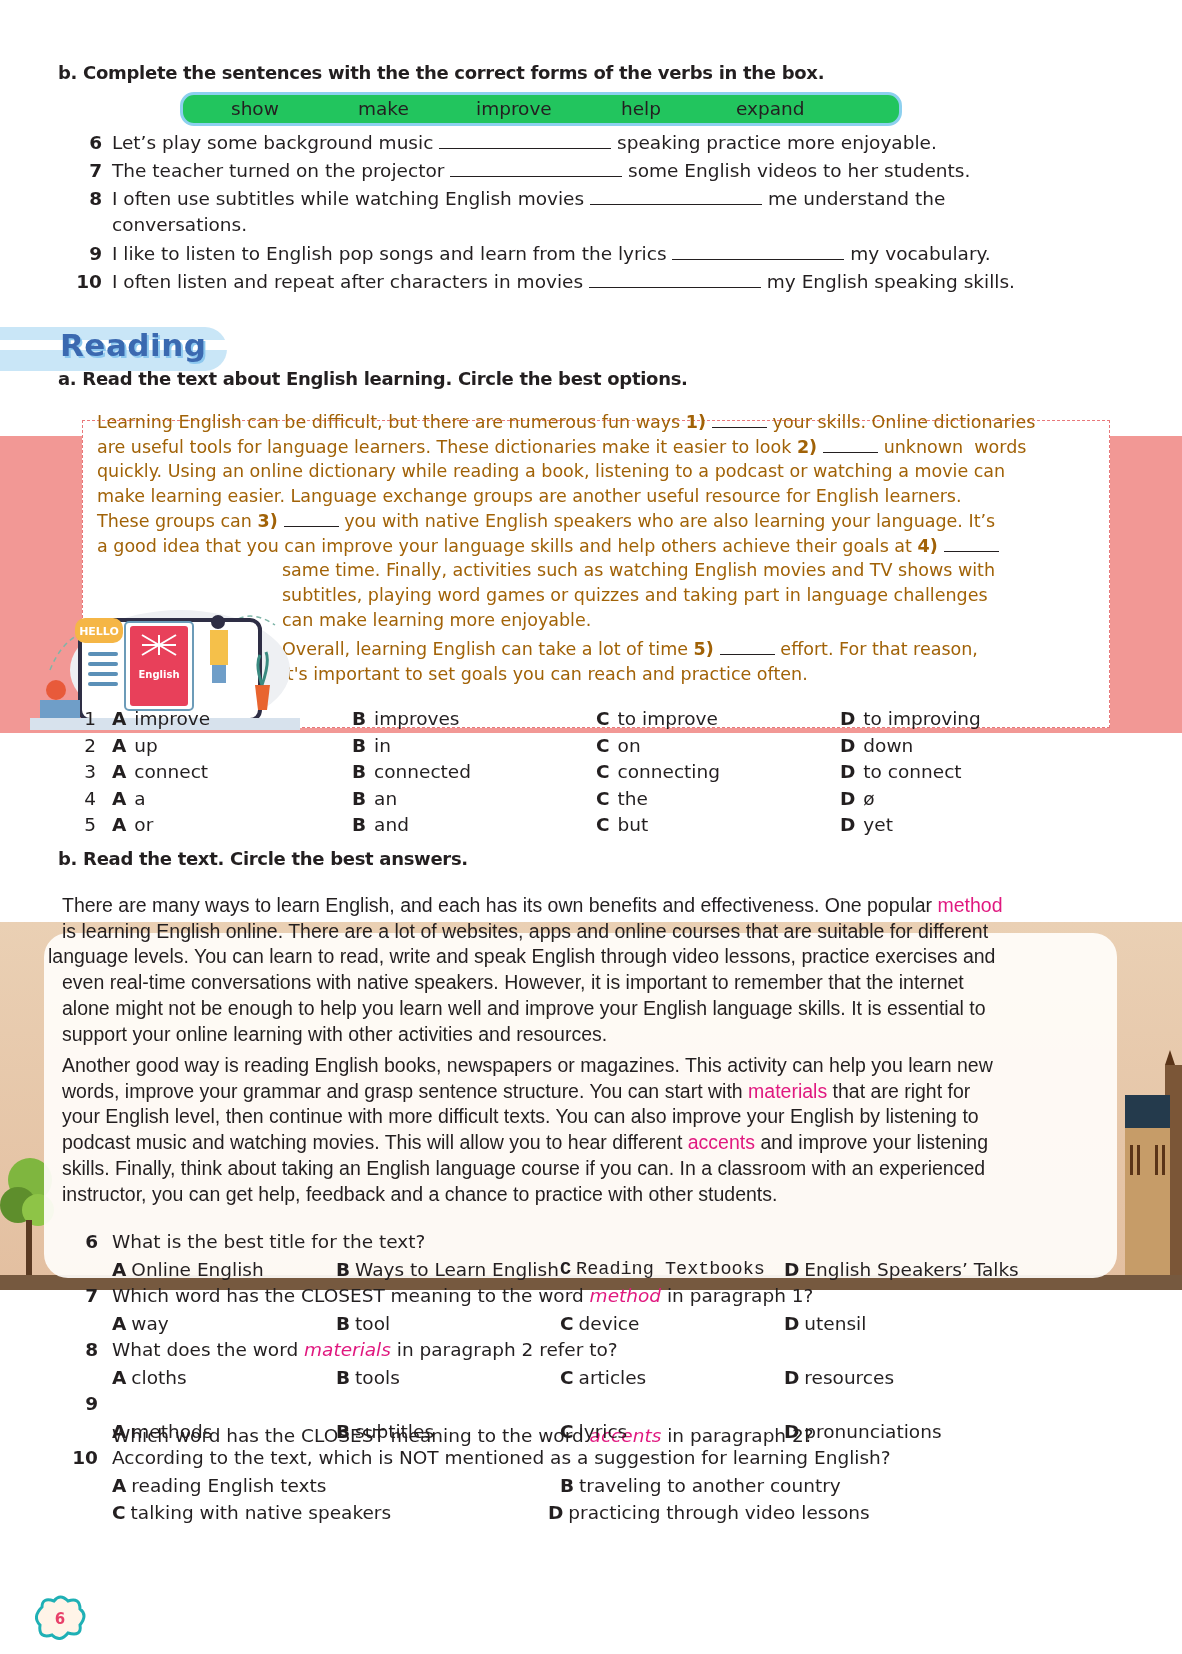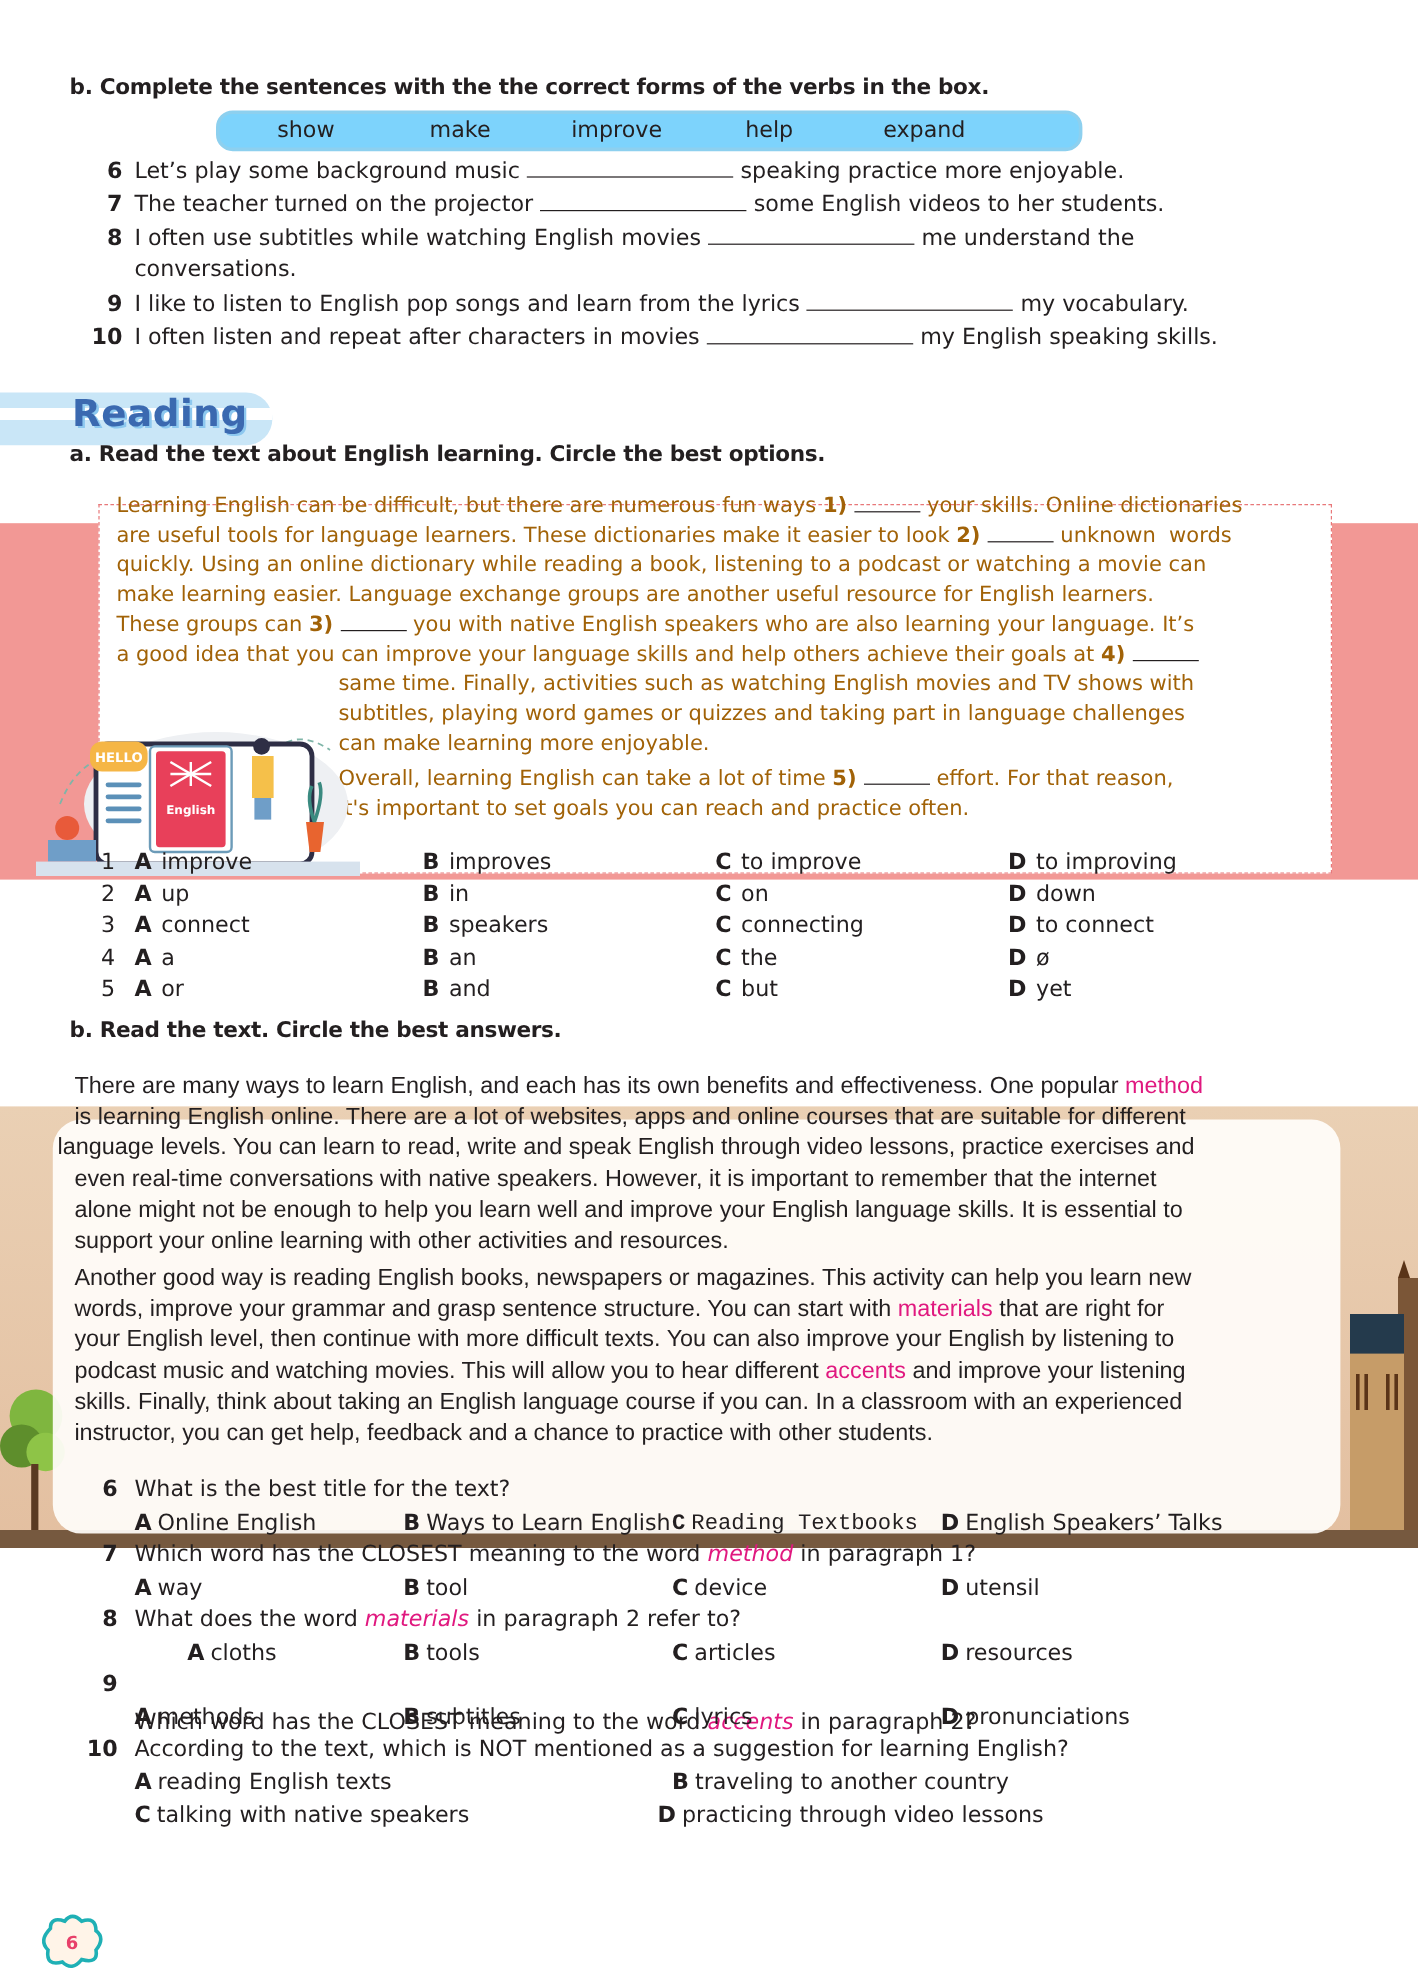--- a/index.html
+++ b/index.html
@@ -3,21 +3,21 @@
 <meta charset="utf-8">
 <style>
   * { box-sizing: border-box; margin: 0; padding: 0; }
   body { width: 1182px; height: 1654px; background: #ffffff; position: relative; overflow: hidden;
          font-family: "DejaVu Sans", sans-serif; color: #231f20; }
   .abs { position: absolute; }
   .instr { font-family: "DejaVu Sans", sans-serif; font-weight: bold; font-size: 18px; letter-spacing: -0.3px; color: #231f20; }
   .blank { display: inline-block; border-bottom: 1.3px solid #231f20; height: 14px; vertical-align: baseline; }
   
   .wordbox { left: 180px; top: 92px; width: 722px; height: 34px; border: 3px solid #8dd0ef; border-radius: 14px;
-             background: #7dd3fc; display: flex; align-items: center; }
+             background: #22c55e; display: flex; align-items: center; }
   .wordbox span { position: absolute; font-size: 18.5px; color: #231f20; top: 3px; }
   .num { position: absolute; font-size: 18.5px; font-weight: bold; color: #231f20; text-align: right; width: 26px; }
   .line { position: absolute; font-size: 18.5px; white-space: nowrap; }
   
   .banner-stripe { left: 0; top: 327px; width: 227px; height: 44px; border-radius: 0 22px 22px 0; background: #c9e6f7; }
   .banner-stripe2 { left: 0; top: 340px; width: 227px; height: 10px; background: #ffffff; }
   .banner-title { left: 60px; top: 327px; font-family: "DejaVu Sans", sans-serif; font-weight: 900; font-size: 31px;
                   color: #3b69b0; text-shadow: 2px 2px 0 #8dc8ef; letter-spacing: 0.5px; }
   
   .pinkband { left: 0; top: 436px; width: 1182px; height: 297px; background: #f29895; }
@@ -152,21 +152,21 @@
     <div class="opt" style="left: 352px; top: 708px;"><b>B</b><span>improves</span></div>
     <div class="opt" style="left: 596px; top: 708px;"><b>C</b><span>to improve</span></div>
     <div class="opt" style="left: 840px; top: 708px;"><b>D</b><span>to improving</span></div>
     <div class="num" style="left: 70px; top: 734.5px; font-weight: normal;">2</div>
     <div class="opt" style="left: 112px; top: 734.5px;"><b>A</b><span>up</span></div>
     <div class="opt" style="left: 352px; top: 734.5px;"><b>B</b><span>in</span></div>
     <div class="opt" style="left: 596px; top: 734.5px;"><b>C</b><span>on</span></div>
     <div class="opt" style="left: 840px; top: 734.5px;"><b>D</b><span>down</span></div>
     <div class="num" style="left: 70px; top: 761px; font-weight: normal;">3</div>
     <div class="opt" style="left: 112px; top: 761px;"><b>A</b><span>connect</span></div>
-    <div class="opt" style="left: 352px; top: 761px;"><b>B</b><span>speakers</span></div>
+    <div class="opt" style="left: 352px; top: 761px;"><b>B</b><span>connected</span></div>
     <div class="opt" style="left: 596px; top: 761px;"><b>C</b><span>connecting</span></div>
     <div class="opt" style="left: 840px; top: 761px;"><b>D</b><span>to connect</span></div>
     <div class="num" style="left: 70px; top: 787.5px; font-weight: normal;">4</div>
     <div class="opt" style="left: 112px; top: 787.5px;"><b>A</b><span>a</span></div>
     <div class="opt" style="left: 352px; top: 787.5px;"><b>B</b><span>an</span></div>
     <div class="opt" style="left: 596px; top: 787.5px;"><b>C</b><span>the</span></div>
     <div class="opt" style="left: 840px; top: 787.5px;"><b>D</b><span>ø</span></div>
     <div class="num" style="left: 70px; top: 814px; font-weight: normal;">5</div>
     <div class="opt" style="left: 112px; top: 814px;"><b>A</b><span>or</span></div>
     <div class="opt" style="left: 352px; top: 814px;"><b>B</b><span>and</span></div>
@@ -219,21 +219,21 @@
     <div class="qo" style="left: 560px; top: 1258.5px; font-family: Liberation Mono, monospace;"><b>C</b><span>Reading Textbooks</span></div>
     <div class="qo" style="left: 784px; top: 1258.5px;"><b>D</b><span>English Speakers’ Talks</span></div>
     <div class="num" style="left: 72px; top: 1285px;">7</div>
     <div class="q" style="left: 112px; top: 1285px;"><span>Which word has the CLOSEST meaning to the word </span><i>method</i><span> in paragraph 1?</span></div>
     <div class="qo" style="left: 112px; top: 1312.5px;"><b>A</b><span>way</span></div>
     <div class="qo" style="left: 336px; top: 1312.5px;"><b>B</b><span>tool</span></div>
     <div class="qo" style="left: 560px; top: 1312.5px;"><b>C</b><span>device</span></div>
     <div class="qo" style="left: 784px; top: 1312.5px;"><b>D</b><span>utensil</span></div>
     <div class="num" style="left: 72px; top: 1339px;">8</div>
     <div class="q" style="left: 112px; top: 1339px;"><span>What does the word </span><i>materials</i><span> in paragraph 2 refer to?</span></div>
-    <div class="qo" style="left: 112px; top: 1366.5px; margin-left: 44px;"><b>A</b><span>cloths</span></div>
+    <div class="qo" style="left: 112px; top: 1366.5px;"><b>A</b><span>cloths</span></div>
     <div class="qo" style="left: 336px; top: 1366.5px;"><b>B</b><span>tools</span></div>
     <div class="qo" style="left: 560px; top: 1366.5px;"><b>C</b><span>articles</span></div>
     <div class="qo" style="left: 784px; top: 1366.5px;"><b>D</b><span>resources</span></div>
     <div class="num" style="left: 72px; top: 1393px;">9</div>
     <div class="q" style="left: 112px; top: 1393px; margin-top: 32px;"><span>Which word has the CLOSEST meaning to the word </span><i>accents</i><span> in paragraph 2?</span></div>
     <div class="qo" style="left: 112px; top: 1420.5px;"><b>A</b><span>methods</span></div>
     <div class="qo" style="left: 336px; top: 1420.5px;"><b>B</b><span>subtitles</span></div>
     <div class="qo" style="left: 560px; top: 1420.5px;"><b>C</b><span>lyrics</span></div>
     <div class="qo" style="left: 784px; top: 1420.5px;"><b>D</b><span>pronunciations</span></div>
     <div class="num" style="left: 72px; top: 1447px;">10</div>

